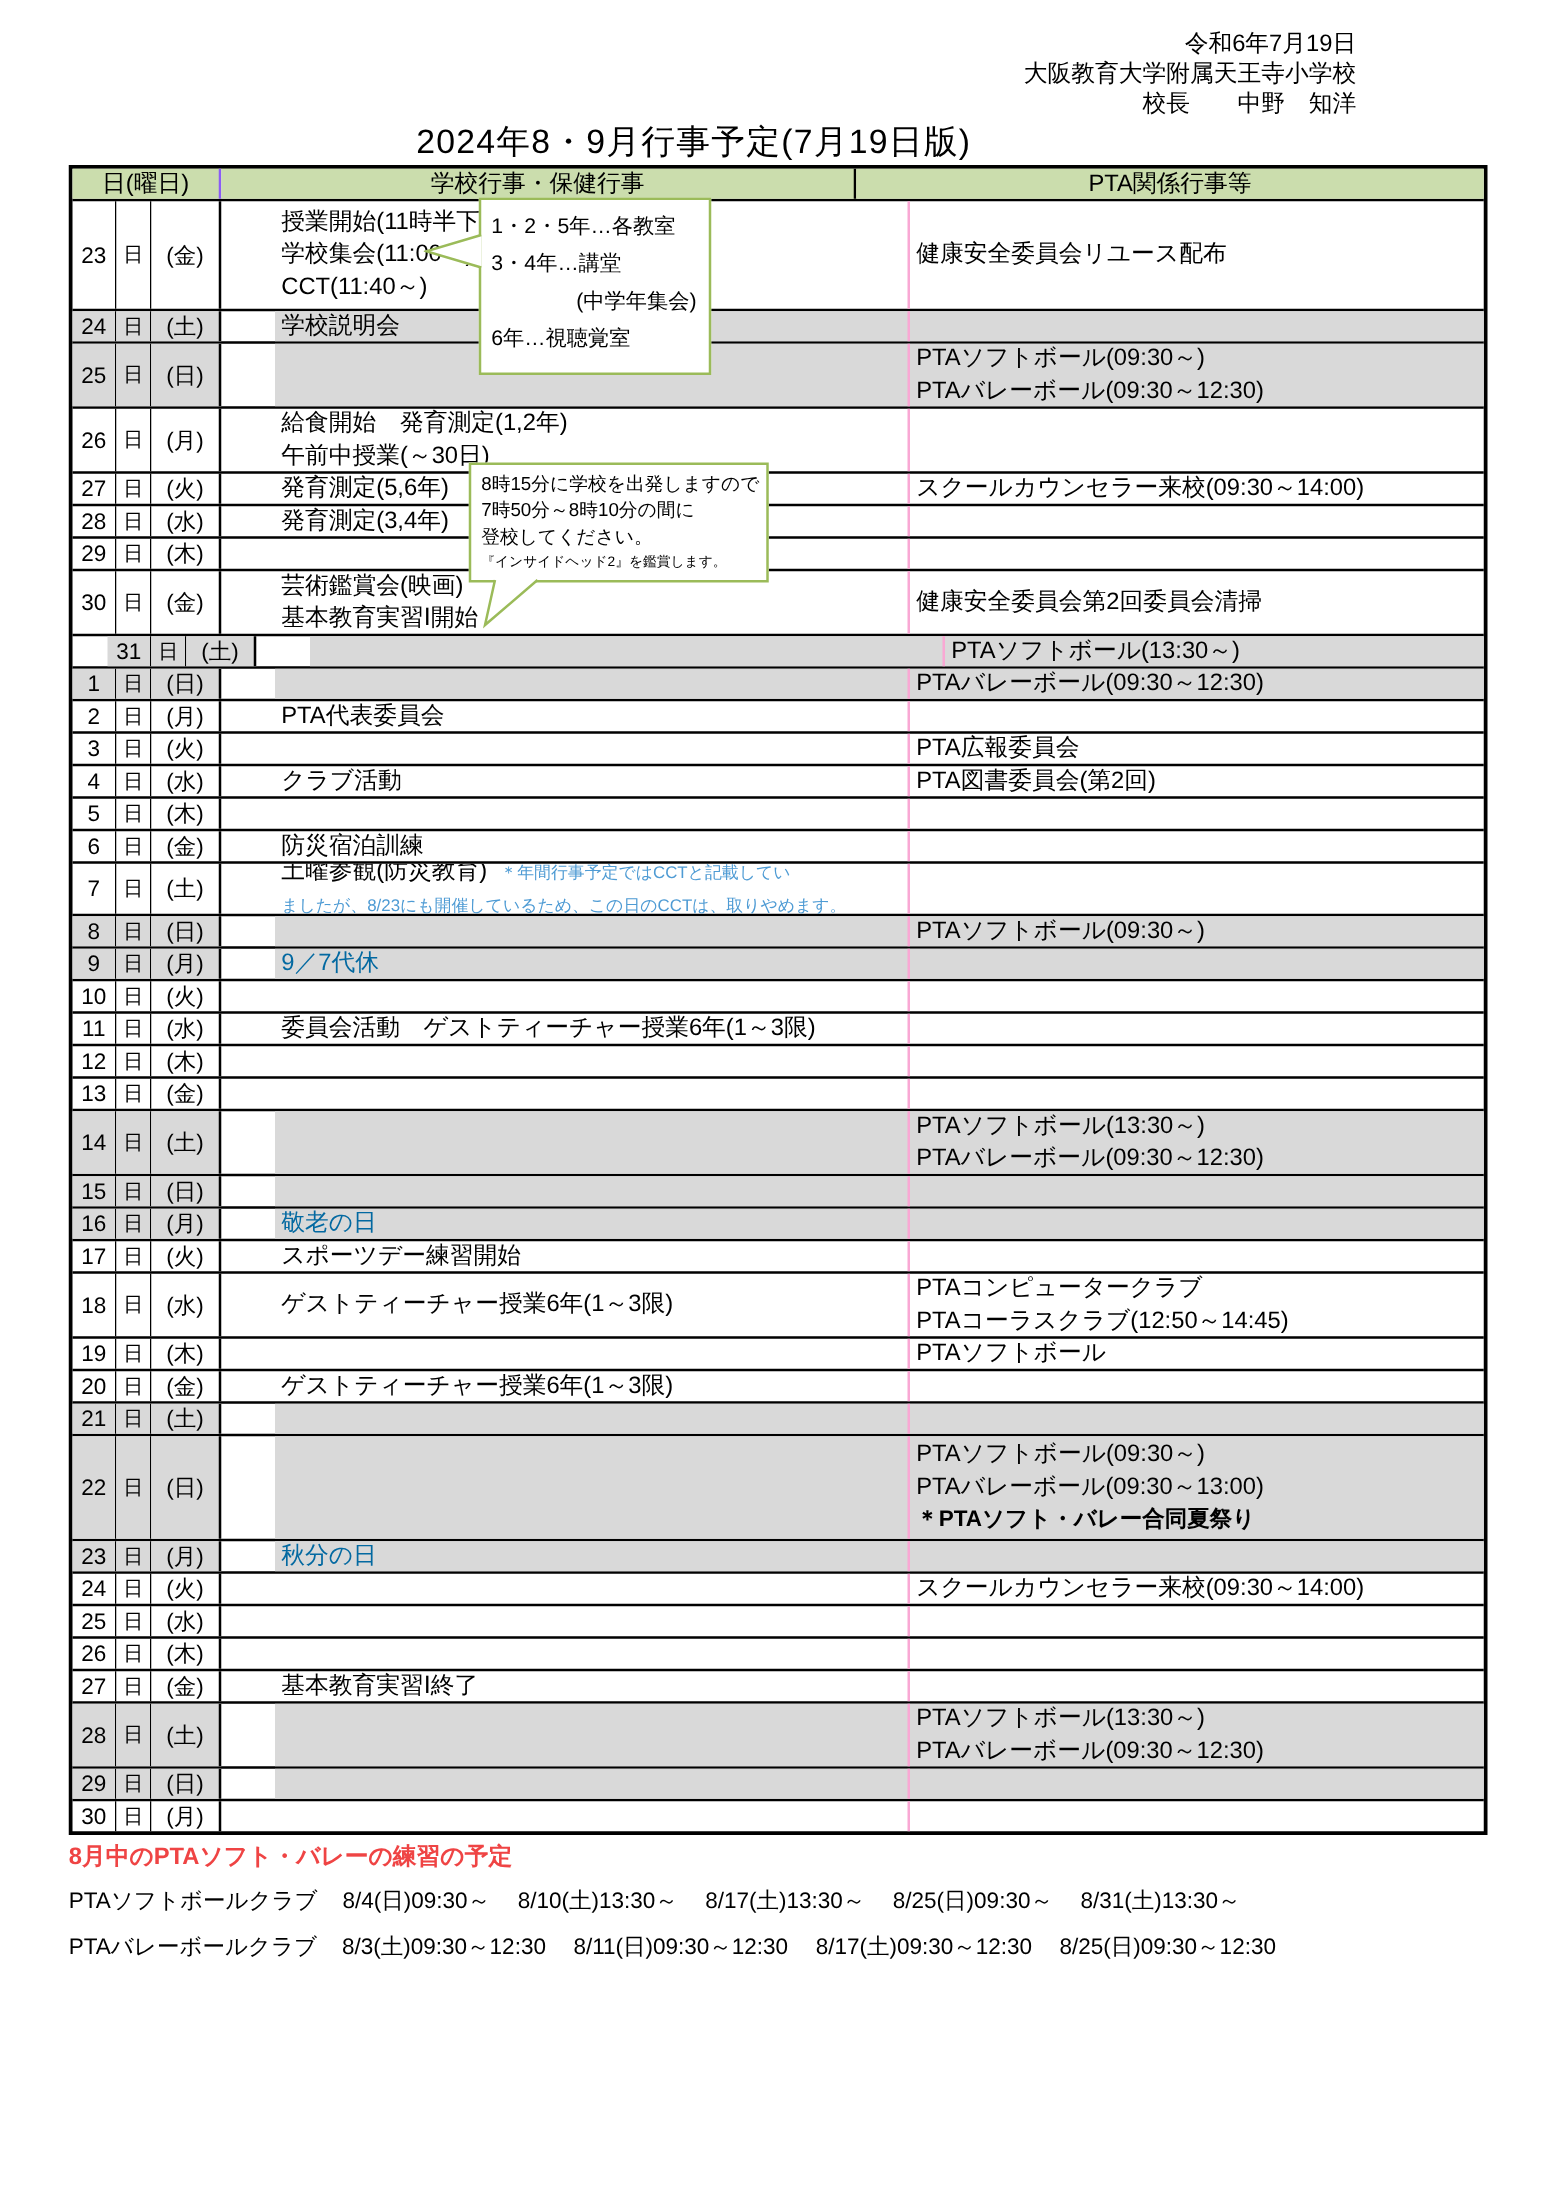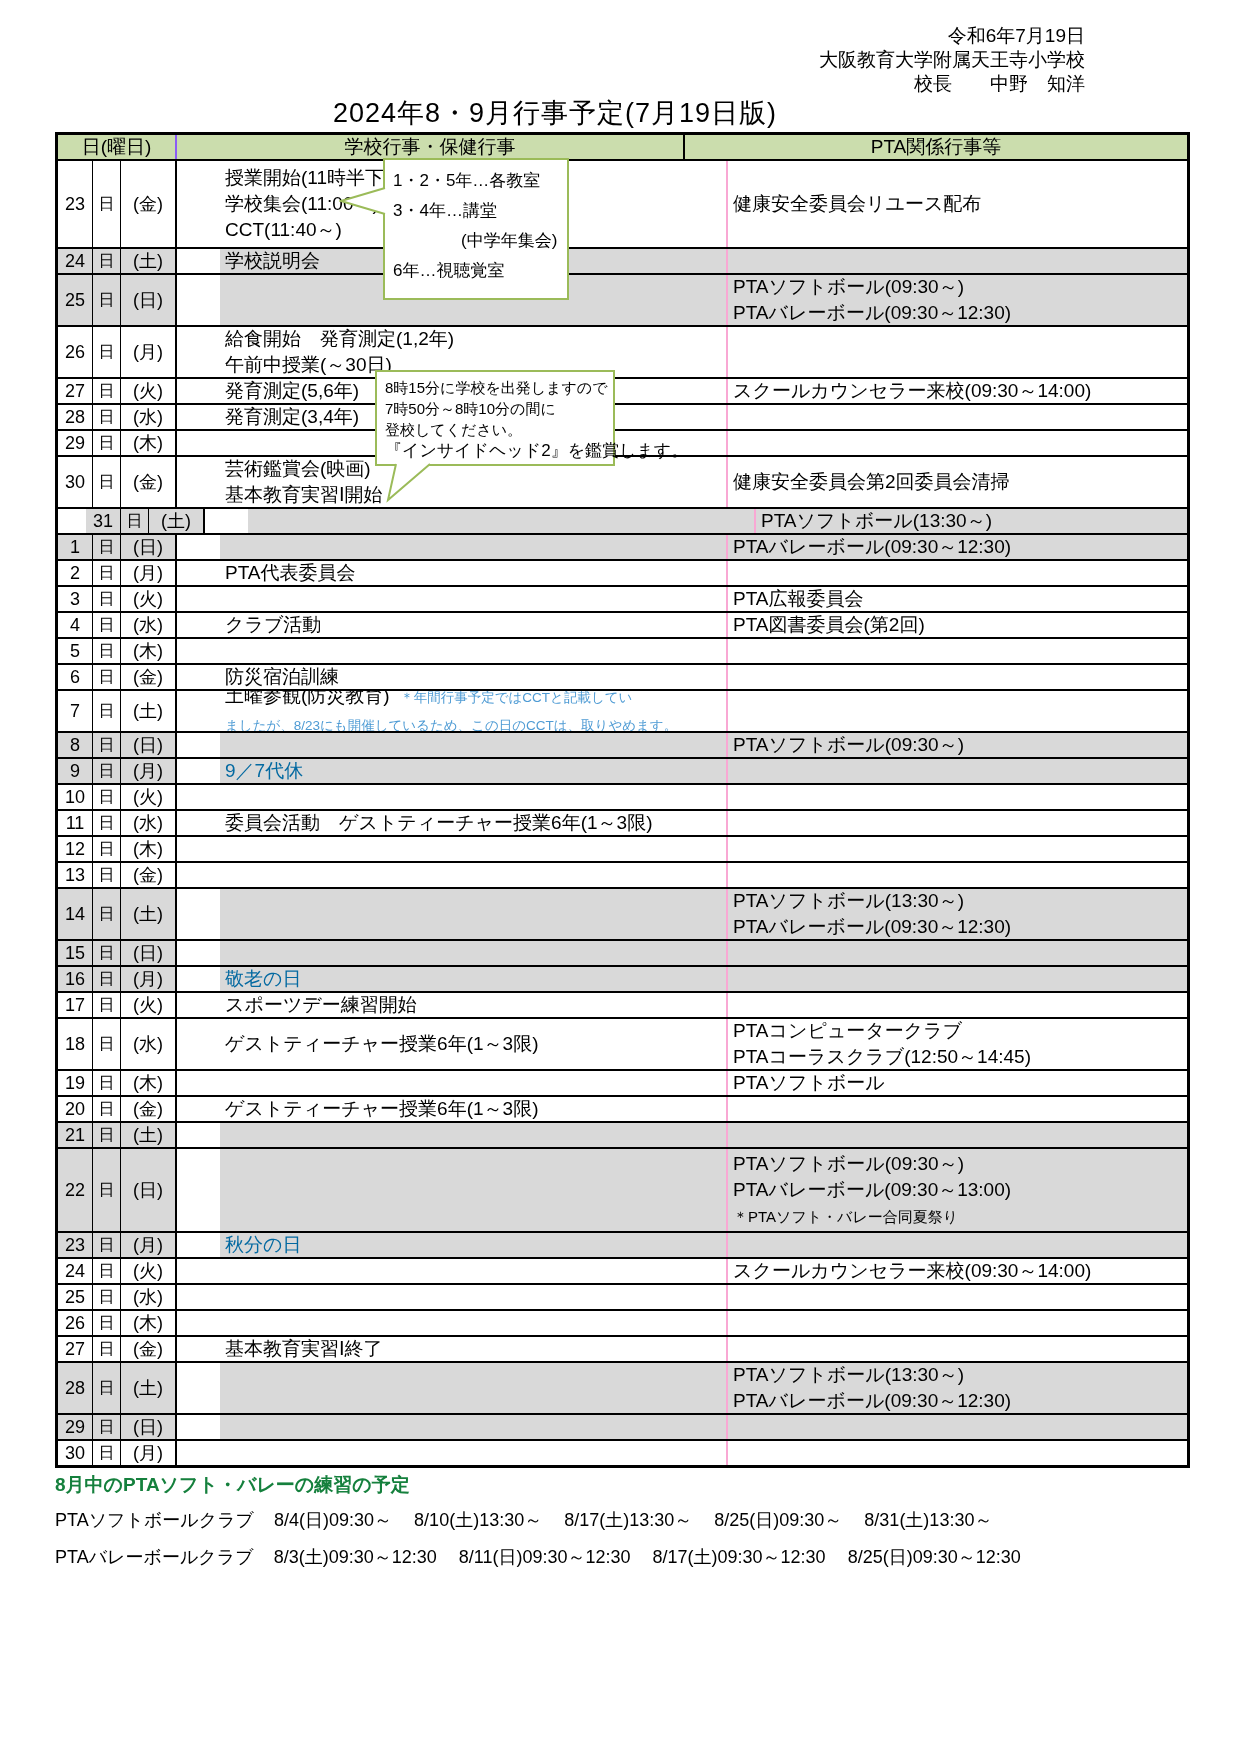--- a/index.html
+++ b/index.html
@@ -25,33 +25,33 @@
   .cell { box-sizing:border-box; display:flex; align-items:center; justify-content:center; overflow:hidden; }
   .c-num  { width:35px; border-right:1px solid #000; font-size:18px; }
   .c-day  { width:28px; border-right:1px solid #000; font-size:16px; }
   .c-yobi { width:56px; border-right:2px solid #000; font-size:18px; }
   .c-ev   { flex-direction:column; align-items:flex-start; justify-content:center; padding:0 0 0 5px; font-size:19px; line-height:26px; }
   .c-school { width:508px; border-right:2px solid #f9a8d4;margin-left:43px; }
   .c-pta  { flex:1; }
   .line { white-space:pre; }
   .red { color:#0369a1; }
   .note { color:#4e9bd4; font-size:13.5px; }
-  .sub { font-size:15px; line-height:20px; }
+  .sub { font-size:18px; line-height:20px;font-weight:bold; }
 
   .callout { position:absolute; background:#fff; border:2px solid #9bbb59; box-sizing:border-box; z-index:5; }
   .callout .line { white-space:pre; }
   #callout-rooms { left:383px; top:158px; width:186px; height:142px; padding:6px 8px; font-size:17px; line-height:30px; }
   #callout-departure { left:375px; top:370px; width:240px; height:96px; padding:5px 8px; font-size:15px; line-height:21px; }
-  #callout-departure .sm2 { font-size:17px; }
+  #callout-departure .sm2 { font-size:11px; }
   .pointer { position:absolute; z-index:6; }
   #pointer-rooms { left:339px; top:186px; }
   #pointer-departure { left:380px; top:462px; }
 
   .footer { position:absolute; left:55px; top:1472px; width:1135px; }
-  .f-heading { color:#15803d; font-weight:bold; font-size:19px; margin-bottom:10px; }
+  .f-heading { color:#ef4444; font-weight:bold; font-size:19px; margin-bottom:10px; }
   .f-line { font-size:18px; margin-bottom:13px; white-space:pre; }
   .f-label { margin-right:20px; }
   .f-entry { margin-right:22px; }
 </style>
 </head>
 <body>
 
 <div class="page">
 
   <div class="doc-header">

